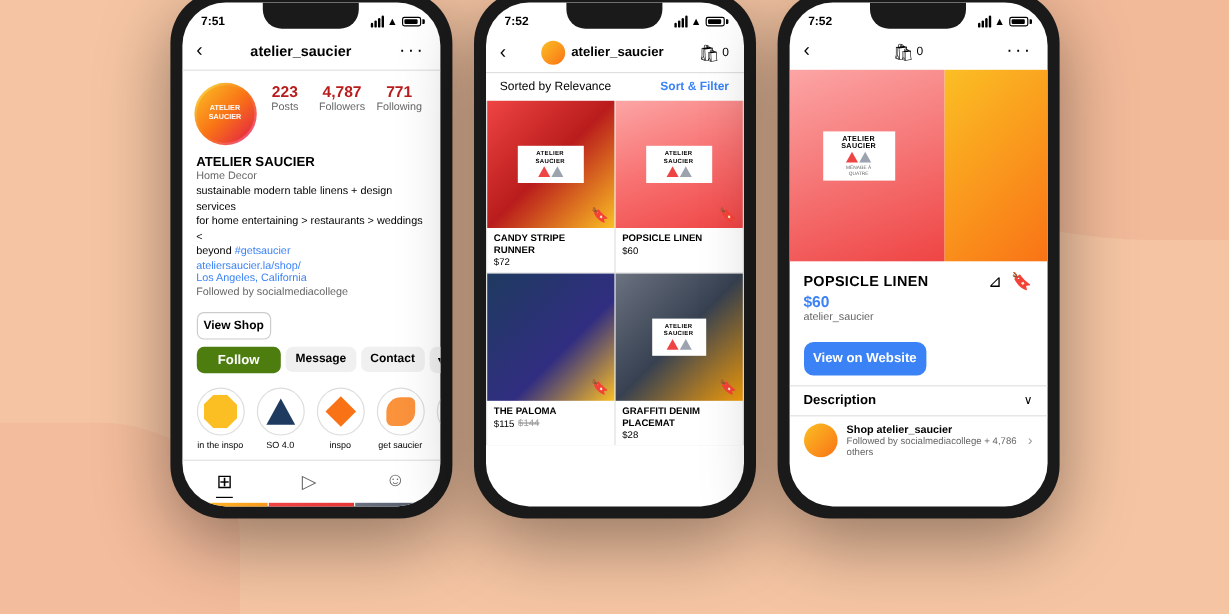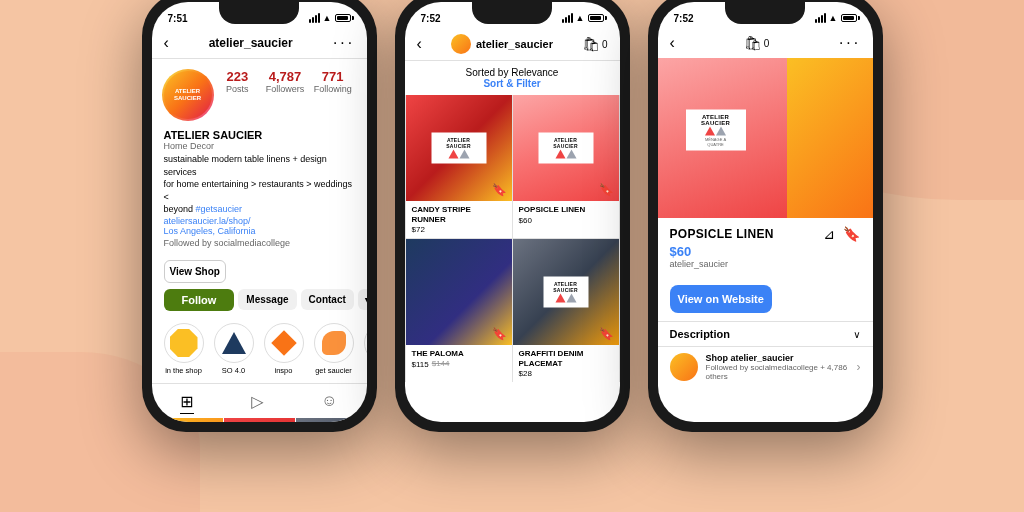--- a/index.html
+++ b/index.html
@@ -392,21 +392,20 @@
     .cart-badge {
       font-size: 10px;
       color: #000;
     }
 
     .sort-bar {
       display: flex;
       justify-content: space-between;
       align-items: center;
       padding: 6px 12px;
-      flex-direction: column;
     }
 
     .sort-text {
       font-size: 10px;
       color: #000;
       font-weight: 500;
     }
 
     .sort-filter-btn {
       font-size: 10px;
@@ -735,21 +734,21 @@
         <button class="btn-message">Message</button>
         <button class="btn-contact">Contact</button>
         <button class="btn-dropdown">▾</button>
       </div>
 
       <div class="highlights">
         <div class="highlight-item">
           <div class="highlight-circle">
             <div class="shape-yellow"></div>
           </div>
-          <span class="highlight-label">in the shop</span>
+          <span class="highlight-label">in the inspo</span>
         </div>
         <div class="highlight-item">
           <div class="highlight-circle">
             <div class="shape-triangle"></div>
           </div>
           <span class="highlight-label">SO 4.0</span>
         </div>
         <div class="highlight-item">
           <div class="highlight-circle">
             <div class="shape-diamond"></div>

